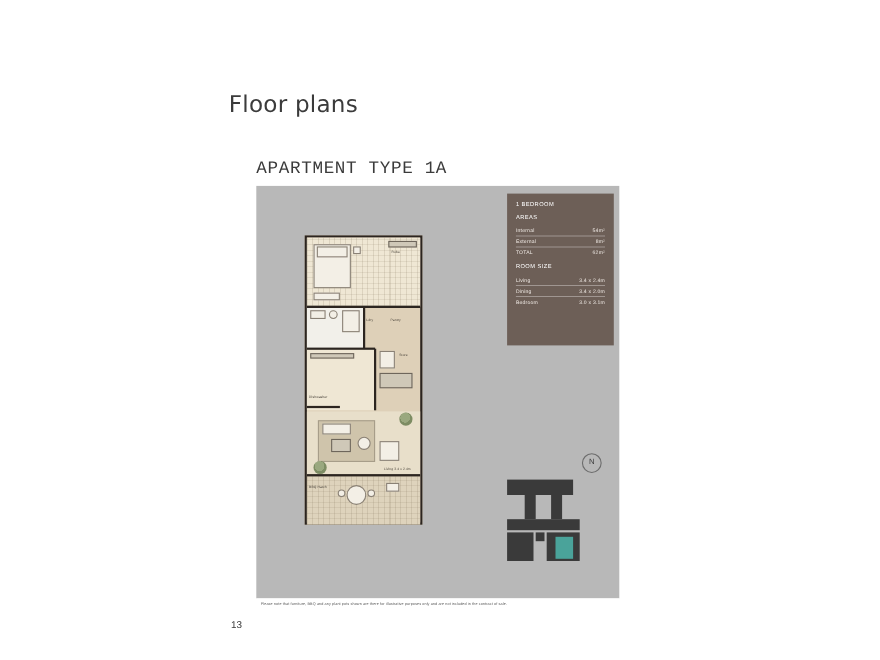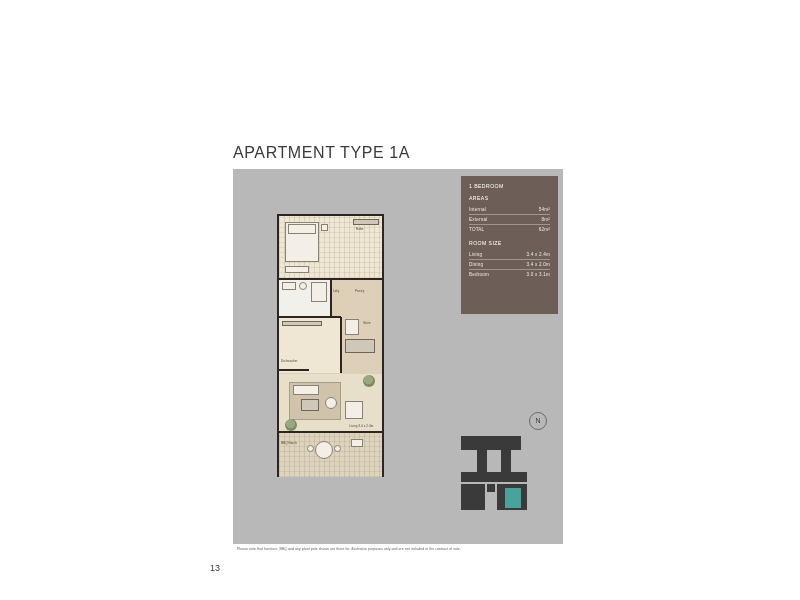--- a/index.html
+++ b/index.html
@@ -39,21 +39,21 @@
     font-family: "DejaVu Sans", sans-serif;
     font-weight: 400;
   }
   .subtitle {
     position: absolute;
     left: 233px;
     top: 144px;
     font-size: 16px;
     letter-spacing: 0.6px;
     color: #3b3b3b;
-    font-family: Liberation Sans, sans-serif;
+    font-family: Liberation Mono, monospace;
   }
 
   .plan-canvas {
     position: absolute;
     left: 233px;
     top: 169px;
     width: 330px;
     height: 375px;
     background: #b8b8b8;
   }
@@ -246,20 +246,21 @@
 </head>
 <body>
 
 <div id="page">
 
   <div class="page-sheet"></div>
   <div class="edge-c"></div>
   <div class="edge-a"></div>
   <div class="edge-b"></div>
 
+  <div class="title">Floor plans</div>
   <div class="subtitle">APARTMENT TYPE 1A</div>
 
   <div class="plan-canvas">
 
     <div class="unit"></div>
 
     <div class="room-fill bedroom carpet-tex"></div>
     <div class="room-fill hall"></div>
     <div class="room-fill bath"></div>
     <div class="room-fill kitchen"></div>

